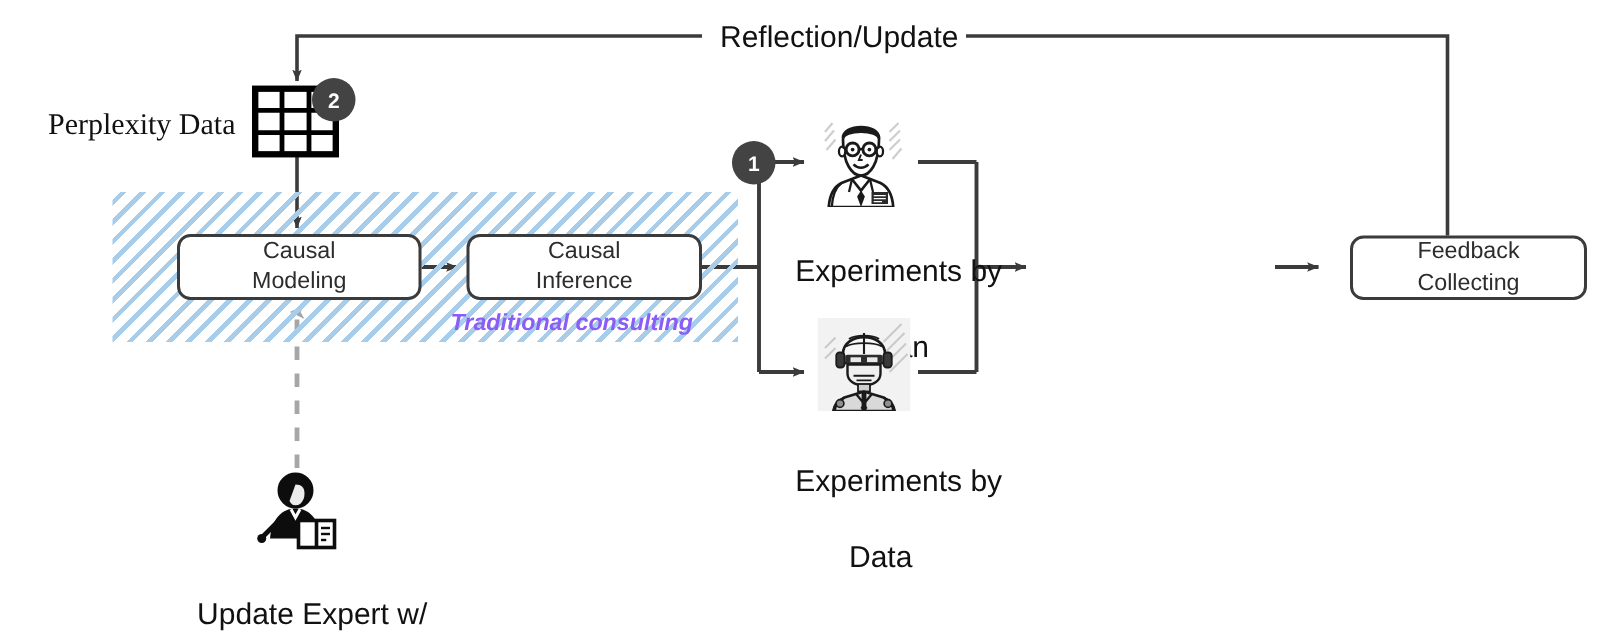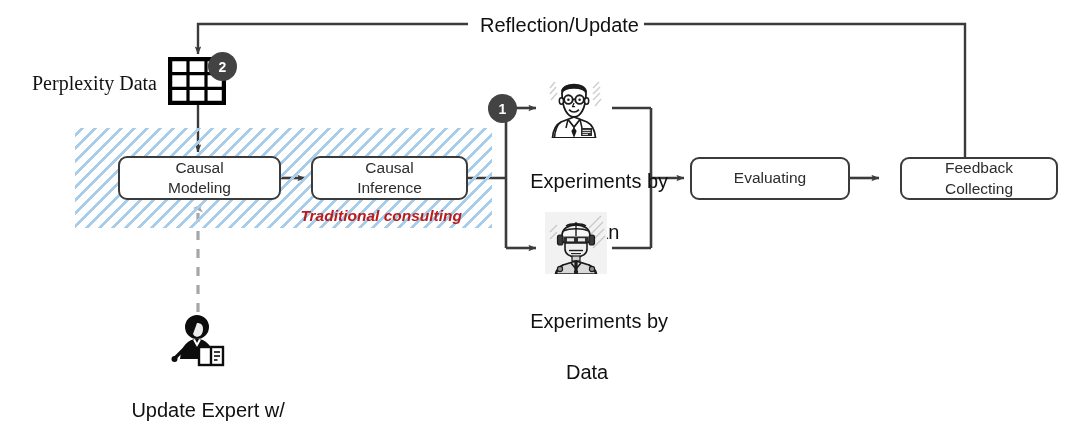--- a/index.html
+++ b/index.html
@@ -69,21 +69,21 @@
       #a8cdeb 3.2px,
       rgba(255,255,255,0) 3.2px,
       rgba(255,255,255,0) 9.2px
     );
   }
   .label-plain { font-size: 20px; }
   .label-strong {
     font-weight: bold;
     font-style: italic;
     font-size: 15.5px;
-    color: #b91c1c;
+    color: #8b5cf6;
   }
   .icon-holder {
     position: absolute;
   }
   .white-gap {
     position: absolute;
     background: #ffffff;
   }
 </style>
 </head>
@@ -154,23 +154,20 @@
     </span>
   </div>
 
   <div class="node-box" style="left:311px; top:156px; width:157px; height:44px;">
     <span>
       <span>Causal</span><br>
       <span>Inference</span>
     </span>
   </div>
 
-  <div class="node-box" style="left:690px; top:157px; width:160px; height:43px;">
-    <span>Evaluating</span>
-  </div>
 
   <div class="node-box" style="left:885px; top:157px; width:158px; height:43px;margin-left:15px;">
     <span>
       <span>Feedback</span><br>
       <span>Collecting</span>
     </span>
   </div>
 
   <div class="icon-holder" style="left:168px; top:57px; width:58px; height:48px;">
     <svg viewBox="0 0 58 48" width="58" height="48">

